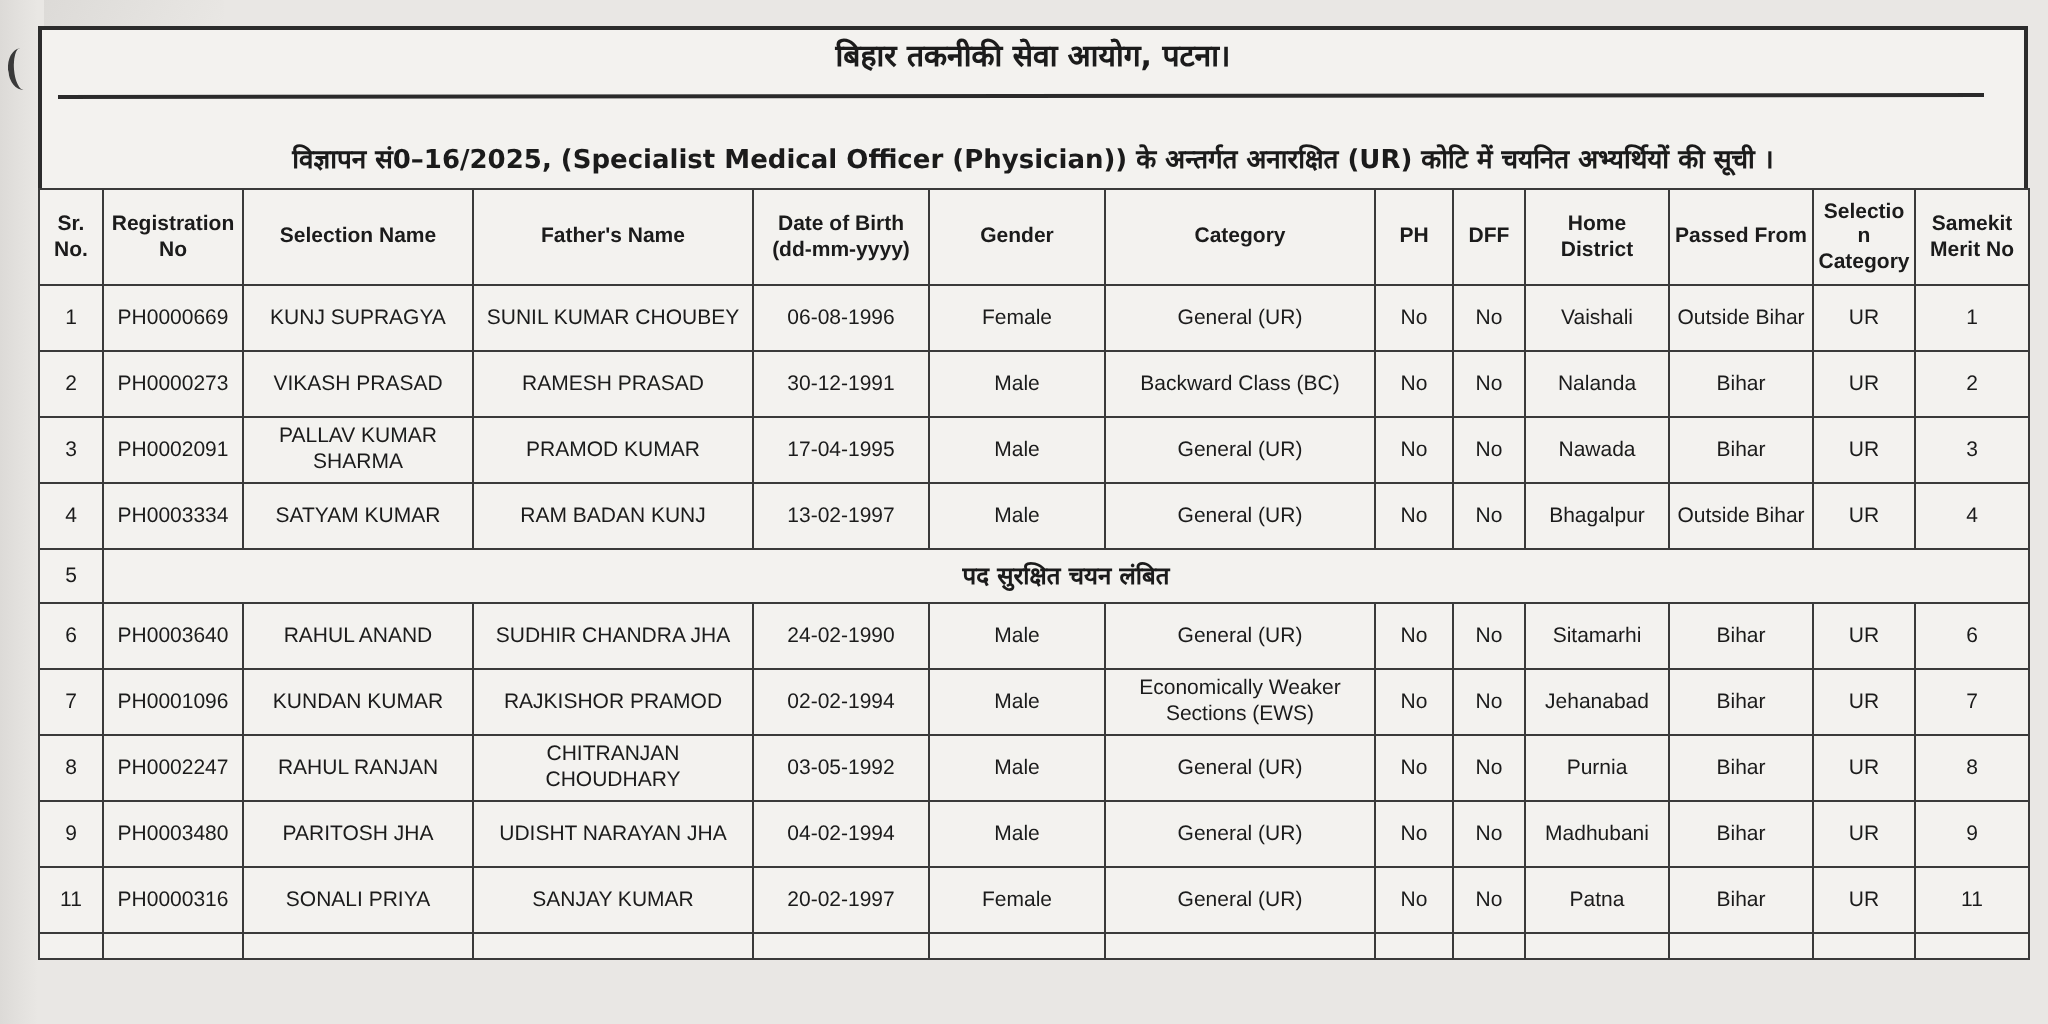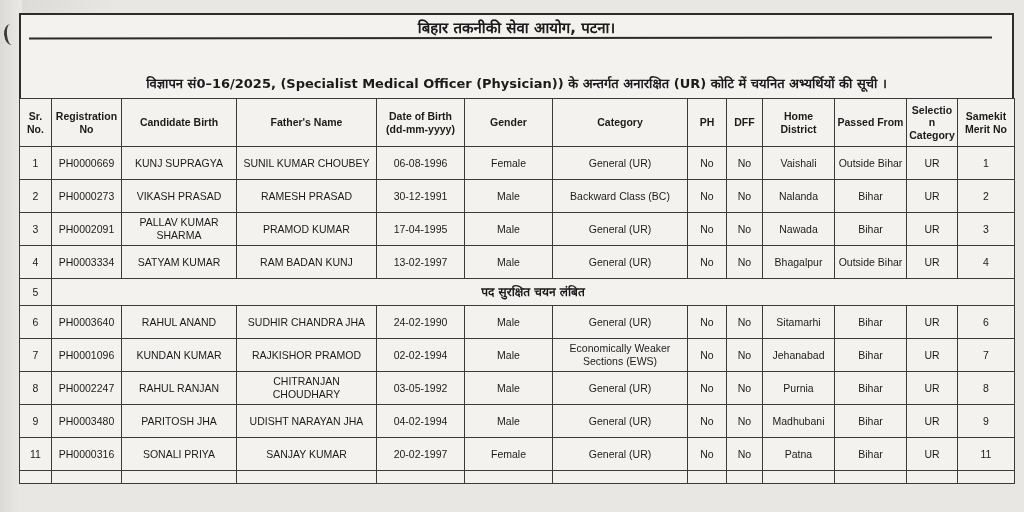--- a/index.html
+++ b/index.html
@@ -20,33 +20,32 @@
     background:linear-gradient(120deg,#d7d5d2,rgba(233,231,228,0));
     opacity:.7;
   }
   .doc{position:absolute;left:19px;top:13px;width:995px;}
   .titlebox{
     border:2px solid #2c2c2c;border-bottom:none;
     background:#f3f2ef;
   }
   .title1{
     text-align:center;font-weight:700;font-size:15px;
-    padding:2px 0 0;
+    padding:2px 0 10px;
     font-family:"DejaVu Sans","Liberation Sans",sans-serif;
   }
   .hand-rule{
     height:0;border-top:2px solid #2a2a2a;
     margin:0 20px 0 8px;
     transform:rotate(-0.06deg);
   }
   .title2{
     text-align:center;font-weight:700;font-size:13px;
-    padding:0 0 6px;
+    padding:21px 0 6px;
     font-family:"DejaVu Sans","Liberation Sans",sans-serif;
-    margin-top:35px;
   }
   .pen-mark{
     position:absolute;left:4px;top:24px;width:11px;height:21px;
     border-left:3px solid #3a3a3a;
     border-radius:60% 0 0 60%;
     transform:rotate(-5deg);
   }
   table.grid{
     border-collapse:collapse;table-layout:fixed;width:995px;
     background:#f3f2ef;
@@ -101,21 +100,21 @@
       </colgroup>
       <thead>
         <tr>
             <th>
               <div>Sr. No.</div>
             </th>
             <th>
               <div>Registration No</div>
             </th>
             <th>
-              <div>Candidate Birth</div>
+              <div>Selection Name</div>
             </th>
             <th>
               <div>Father's Name</div>
             </th>
             <th>
               <div>Date of Birth</div>
               <div>(dd-mm-yyyy)</div>
             </th>
             <th>
               <div>Gender</div>

